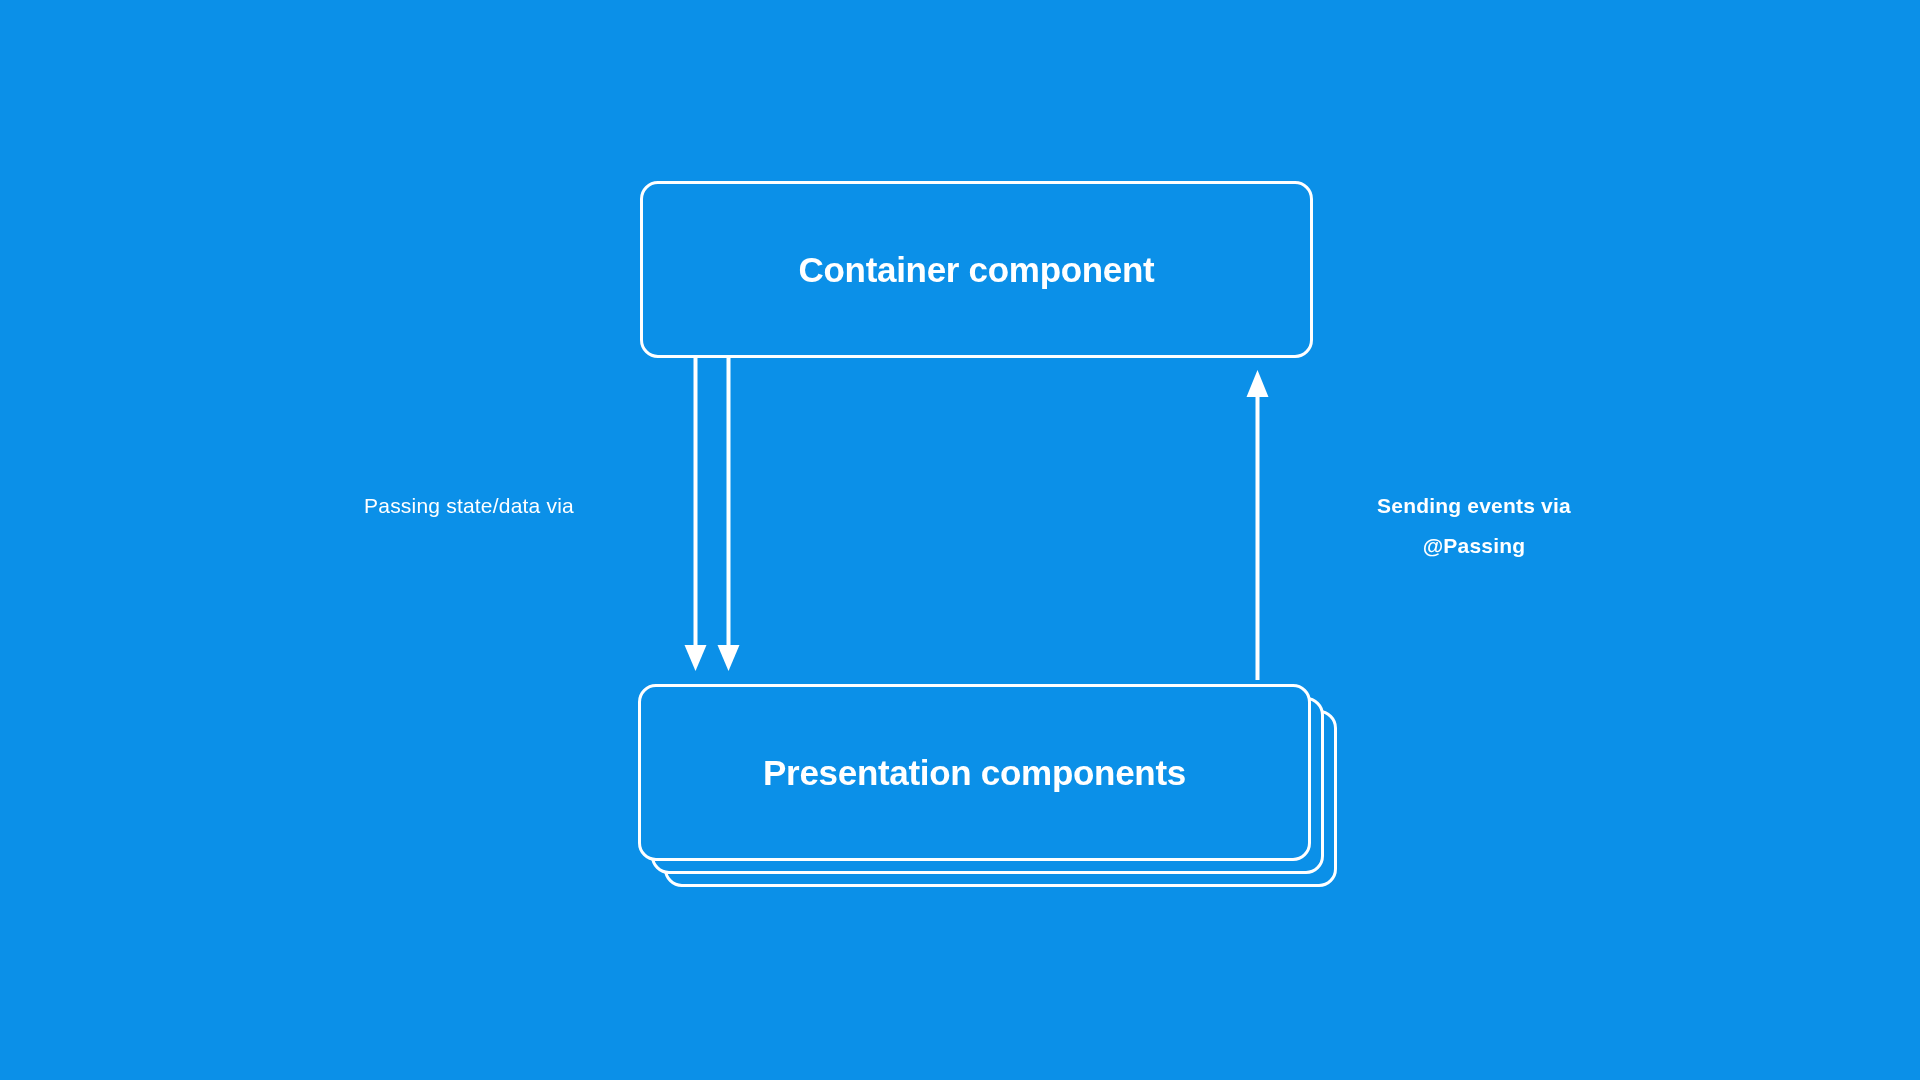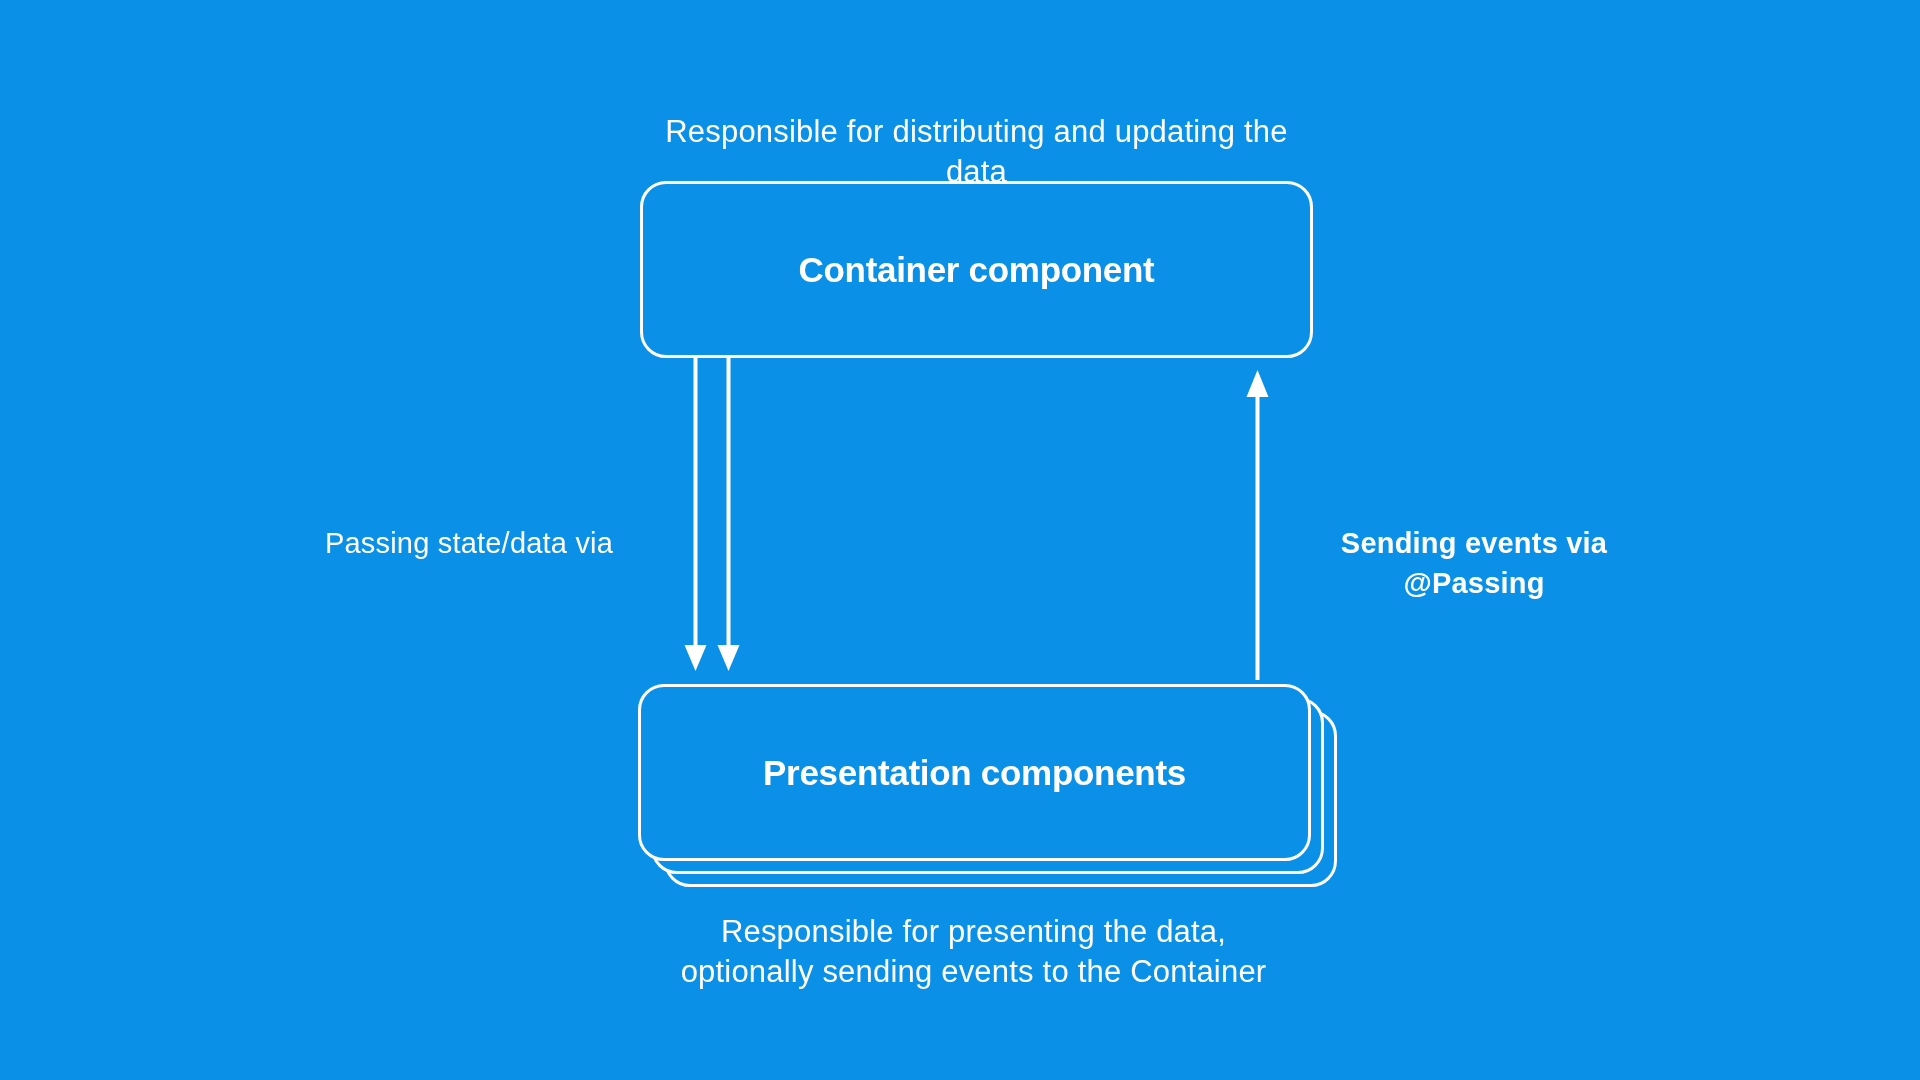--- a/index.html
+++ b/index.html
@@ -22,33 +22,33 @@
     font-weight: 400;
     line-height: 40px;
     text-align: center;
     color: var(--color-text, #ffffff);
     letter-spacing: 0.2px;
   }
   .caption span { display: block; }
   .top-caption   { left: 640px; top: 112px; width: 673px; }
   .bottom-caption{ left: 613px; top: 912px; width: 721px; }
   .arrow-label   { position: absolute; top: 486px; width: 420px;
-                   font-size: 29px; line-height: 40px; text-align: center;
-                   letter-spacing: 0.2px; margin-top: 37px; }
+                   font-size: 21px; line-height: 40px; text-align: center;
+                   letter-spacing: 0.2px; }
   .arrow-label span { display: block; }
   .label-left  { left: 259px; }
   .label-right { left: 1264px; font-weight: bold; }
 
   .box {
     position: absolute;
     box-sizing: border-box;
     width: 673px;
     height: 177px;
     border: 3.5px solid var(--color-stroke, #ffffff);
-    border-radius: 26px;
+    border-radius: 18px;
     background: var(--color-background, #0b90e8);
     display: flex;
     align-items: center;
     justify-content: center;
   }
   .container-box { left: 640px; top: 181px; }
   .stack-front   { left: 638px; top: 684px; }
   .stack-mid     { left: 651px; top: 697px; }
   .stack-back    { left: 664px; top: 710px; }
   .box-label {
@@ -65,21 +65,20 @@
     pointer-events: none;
   }
   .arrow-layer line    { stroke: var(--color-stroke, #ffffff); stroke-width: 4px; }
   .arrow-layer polygon { fill: var(--color-stroke, #ffffff); }
 </style>
 </head>
 <body>
 
 <div class="stage">
 
-  <div class="caption top-caption">Responsible for distributing and updating the data</div>
 
   <div class="box container-box">
     <span class="box-label">Container component</span>
   </div>
 
   <svg class="arrow-layer" viewBox="0 0 1920 1080">
     <g>
       <line x1="695.5" y1="358" x2="695.5" y2="647"></line>
       <polygon points="695.5,671 684.5,645 706.5,645"></polygon>
     </g>
@@ -101,18 +100,14 @@
     <span>Sending events via</span>
     <span>@Passing</span>
   </div>
 
   <div class="box stack-back"></div>
   <div class="box stack-mid"></div>
   <div class="box stack-front">
     <span class="box-label">Presentation components</span>
   </div>
 
-  <div class="caption bottom-caption">
-    <span>Responsible for presenting the data,</span>
-    <span>optionally sending events to the Container</span>
-  </div>
 
 </div>
 
 </body></html>

